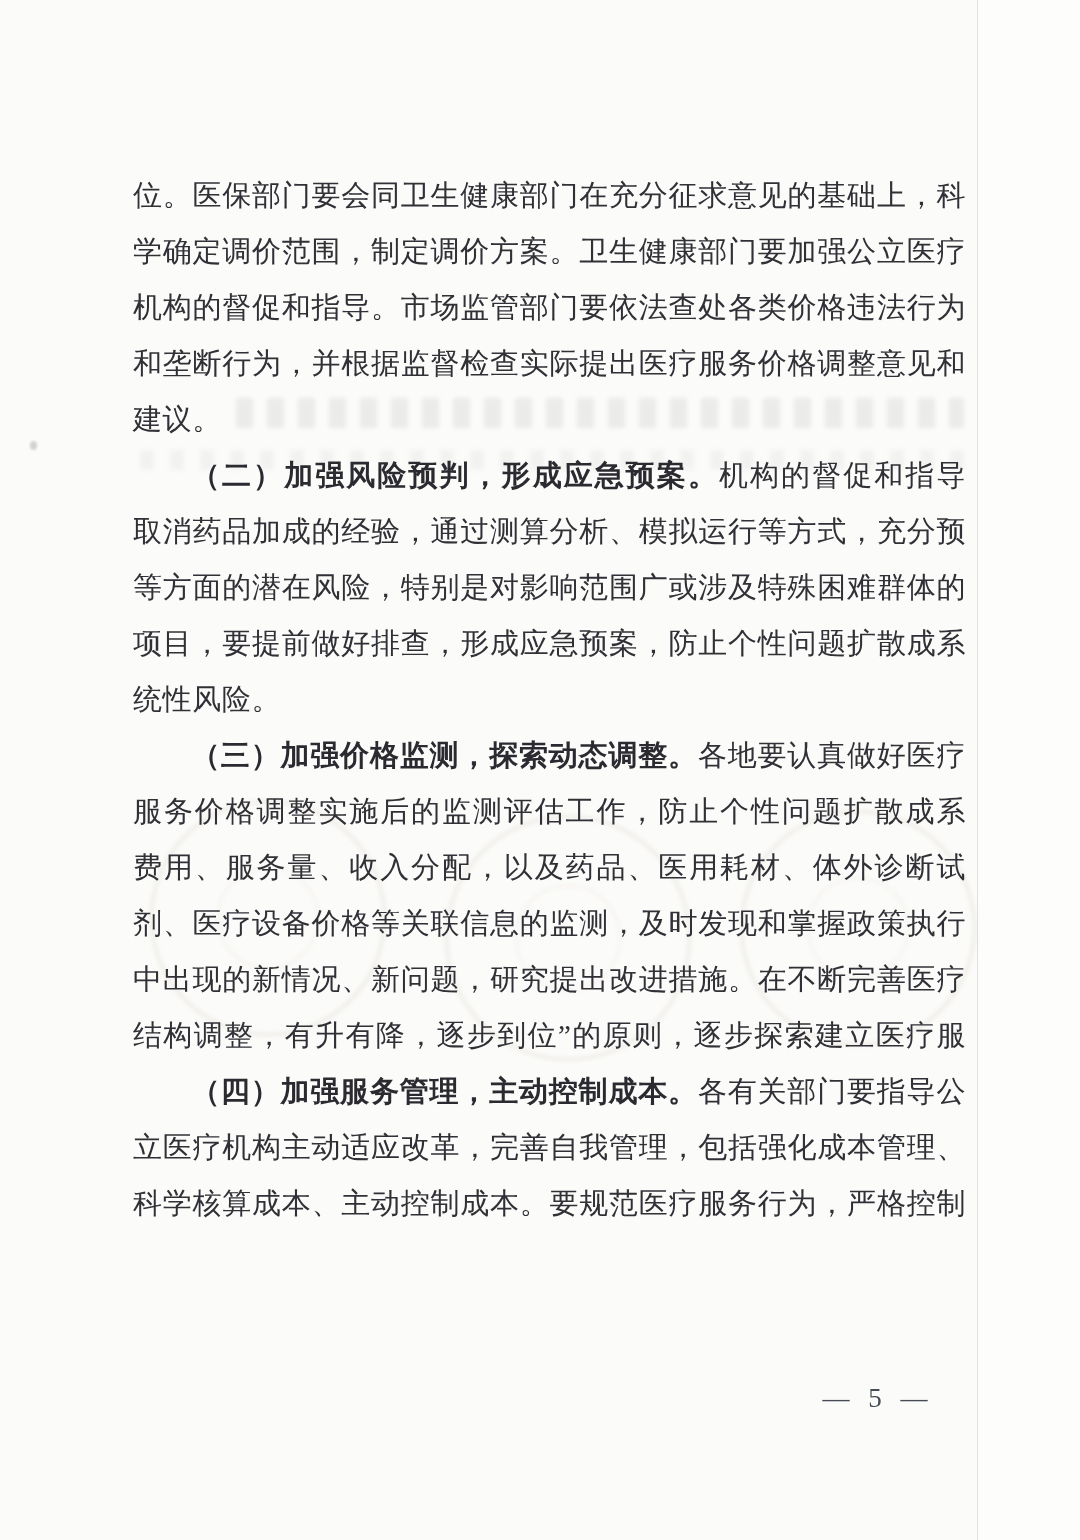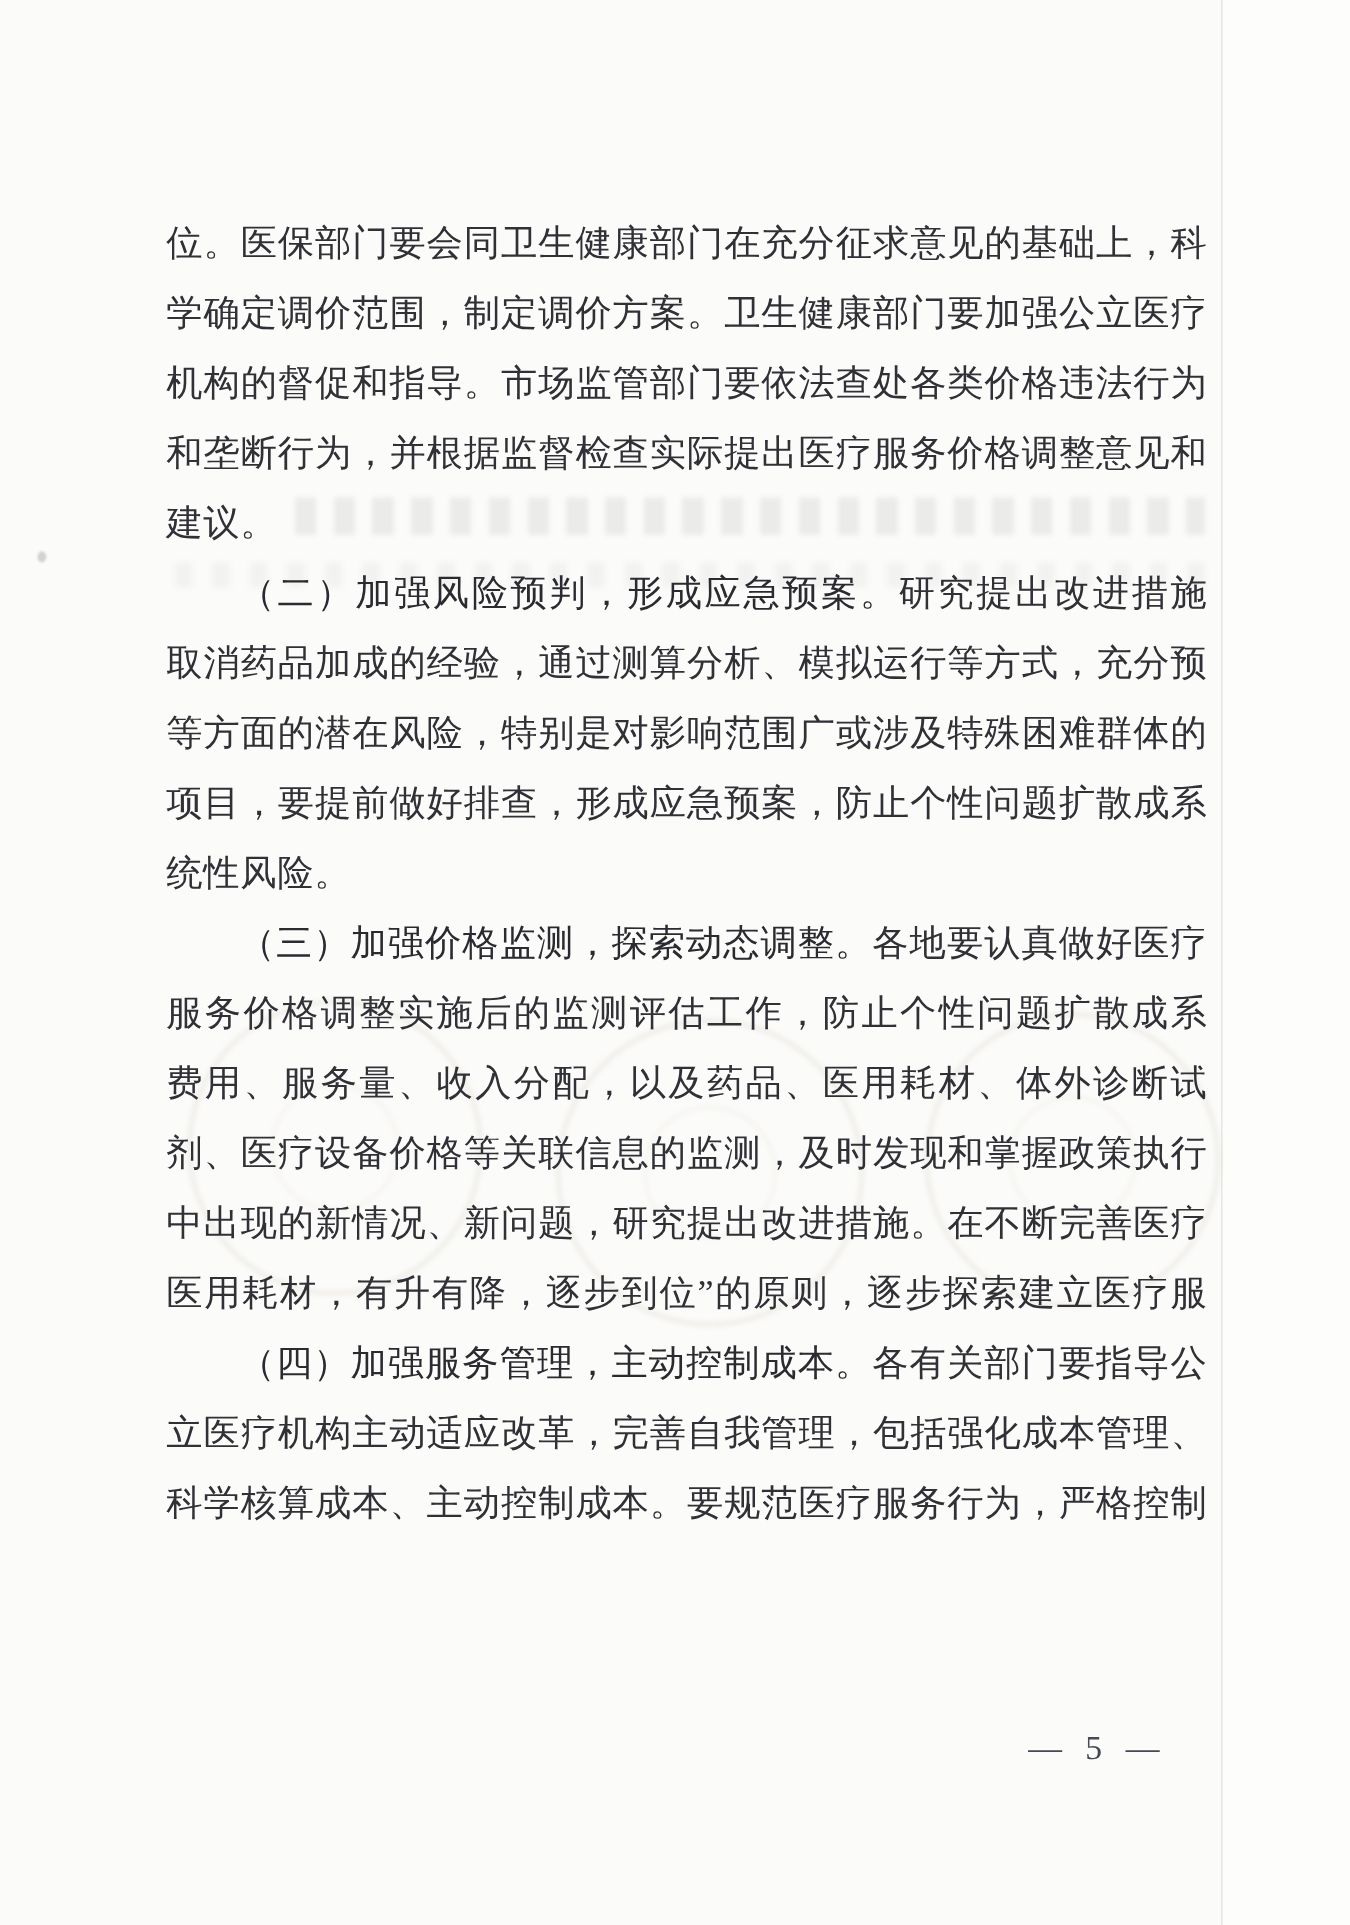--- a/index.html
+++ b/index.html
@@ -25,21 +25,21 @@
   }
   .line{
     height:56px;line-height:56px;
     font-size:29px;letter-spacing:0.6px;
     text-align:justify;text-align-last:justify;
     white-space:normal;
   }
   .line.short{text-align-last:left;}
   .line.indent{text-indent:58px;}
   .run{font-weight:400;}
-  .run.bold{font-weight:400;color:#2a2a30;}
+  .run.bold{font-weight:700;color:#2a2a30;}
   .page-number{
     position:absolute;left:808px;top:1378px;width:140px;
     font-size:27px;color:#454a54;text-align:center;
     letter-spacing:6px;line-height:40px;
   }
   
   .ghost-row-1{
     position:absolute;left:236px;top:398px;width:728px;height:30px;
     background:repeating-linear-gradient(90deg,
       rgba(105,105,115,0.20) 0 17px, rgba(105,105,115,0) 17px 31px);
@@ -82,30 +82,30 @@
   <div class="ghost-seal seal-2"></div>
   <div class="ghost-seal seal-3"></div>
   <div class="speck"></div>
 
   <div class="text-block" style="color: rgb(48, 48, 54);">
       <div class="line"><span class="run">位。医保部门要会同卫生健康部门在充分征求意见的基础上，科</span></div>
       <div class="line"><span class="run">学确定调价范围，制定调价方案。卫生健康部门要加强公立医疗</span></div>
       <div class="line"><span class="run">机构的督促和指导。市场监管部门要依法查处各类价格违法行为</span></div>
       <div class="line"><span class="run">和垄断行为，并根据监督检查实际提出医疗服务价格调整意见和</span></div>
       <div class="line short"><span class="run">建议。</span></div>
-      <div class="line indent"><span class="run bold">（二）加强风险预判，形成应急预案。</span><span class="run">研究提出改进措施</span></div>
+      <div class="line indent"><span class="run bold">（二）加强风险预判，形成应急预案。</span><span class="run">机构的督促和指导</span></div>
       <div class="line"><span class="run">取消药品加成的经验，通过测算分析、模拟运行等方式，充分预</span></div>
       <div class="line"><span class="run">等方面的潜在风险，特别是对影响范围广或涉及特殊困难群体的</span></div>
       <div class="line"><span class="run">项目，要提前做好排查，形成应急预案，防止个性问题扩散成系</span></div>
       <div class="line short"><span class="run">统性风险。</span></div>
       <div class="line indent"><span class="run bold">（三）加强价格监测，探索动态调整。</span><span class="run">各地要认真做好医疗</span></div>
       <div class="line"><span class="run">服务价格调整实施后的监测评估工作，防止个性问题扩散成系</span></div>
       <div class="line"><span class="run">费用、服务量、收入分配，以及药品、医用耗材、体外诊断试</span></div>
       <div class="line"><span class="run">剂、医疗设备价格等关联信息的监测，及时发现和掌握政策执行</span></div>
       <div class="line"><span class="run">中出现的新情况、新问题，研究提出改进措施。在不断完善医疗</span></div>
-      <div class="line"><span class="run">医用耗材，有升有降，逐步到位”的原则，逐步探索建立医疗服</span></div>
+      <div class="line"><span class="run">结构调整，有升有降，逐步到位”的原则，逐步探索建立医疗服</span></div>
       <div class="line indent"><span class="run bold">（四）加强服务管理，主动控制成本。</span><span class="run">各有关部门要指导公</span></div>
       <div class="line"><span class="run">立医疗机构主动适应改革，完善自我管理，包括强化成本管理、</span></div>
       <div class="line"><span class="run">科学核算成本、主动控制成本。要规范医疗服务行为，严格控制</span></div>
     </div>
 
   <div class="page-number" style="color: rgb(69, 74, 84);">— 5 —</div>
 </div>
 
 </body></html>

